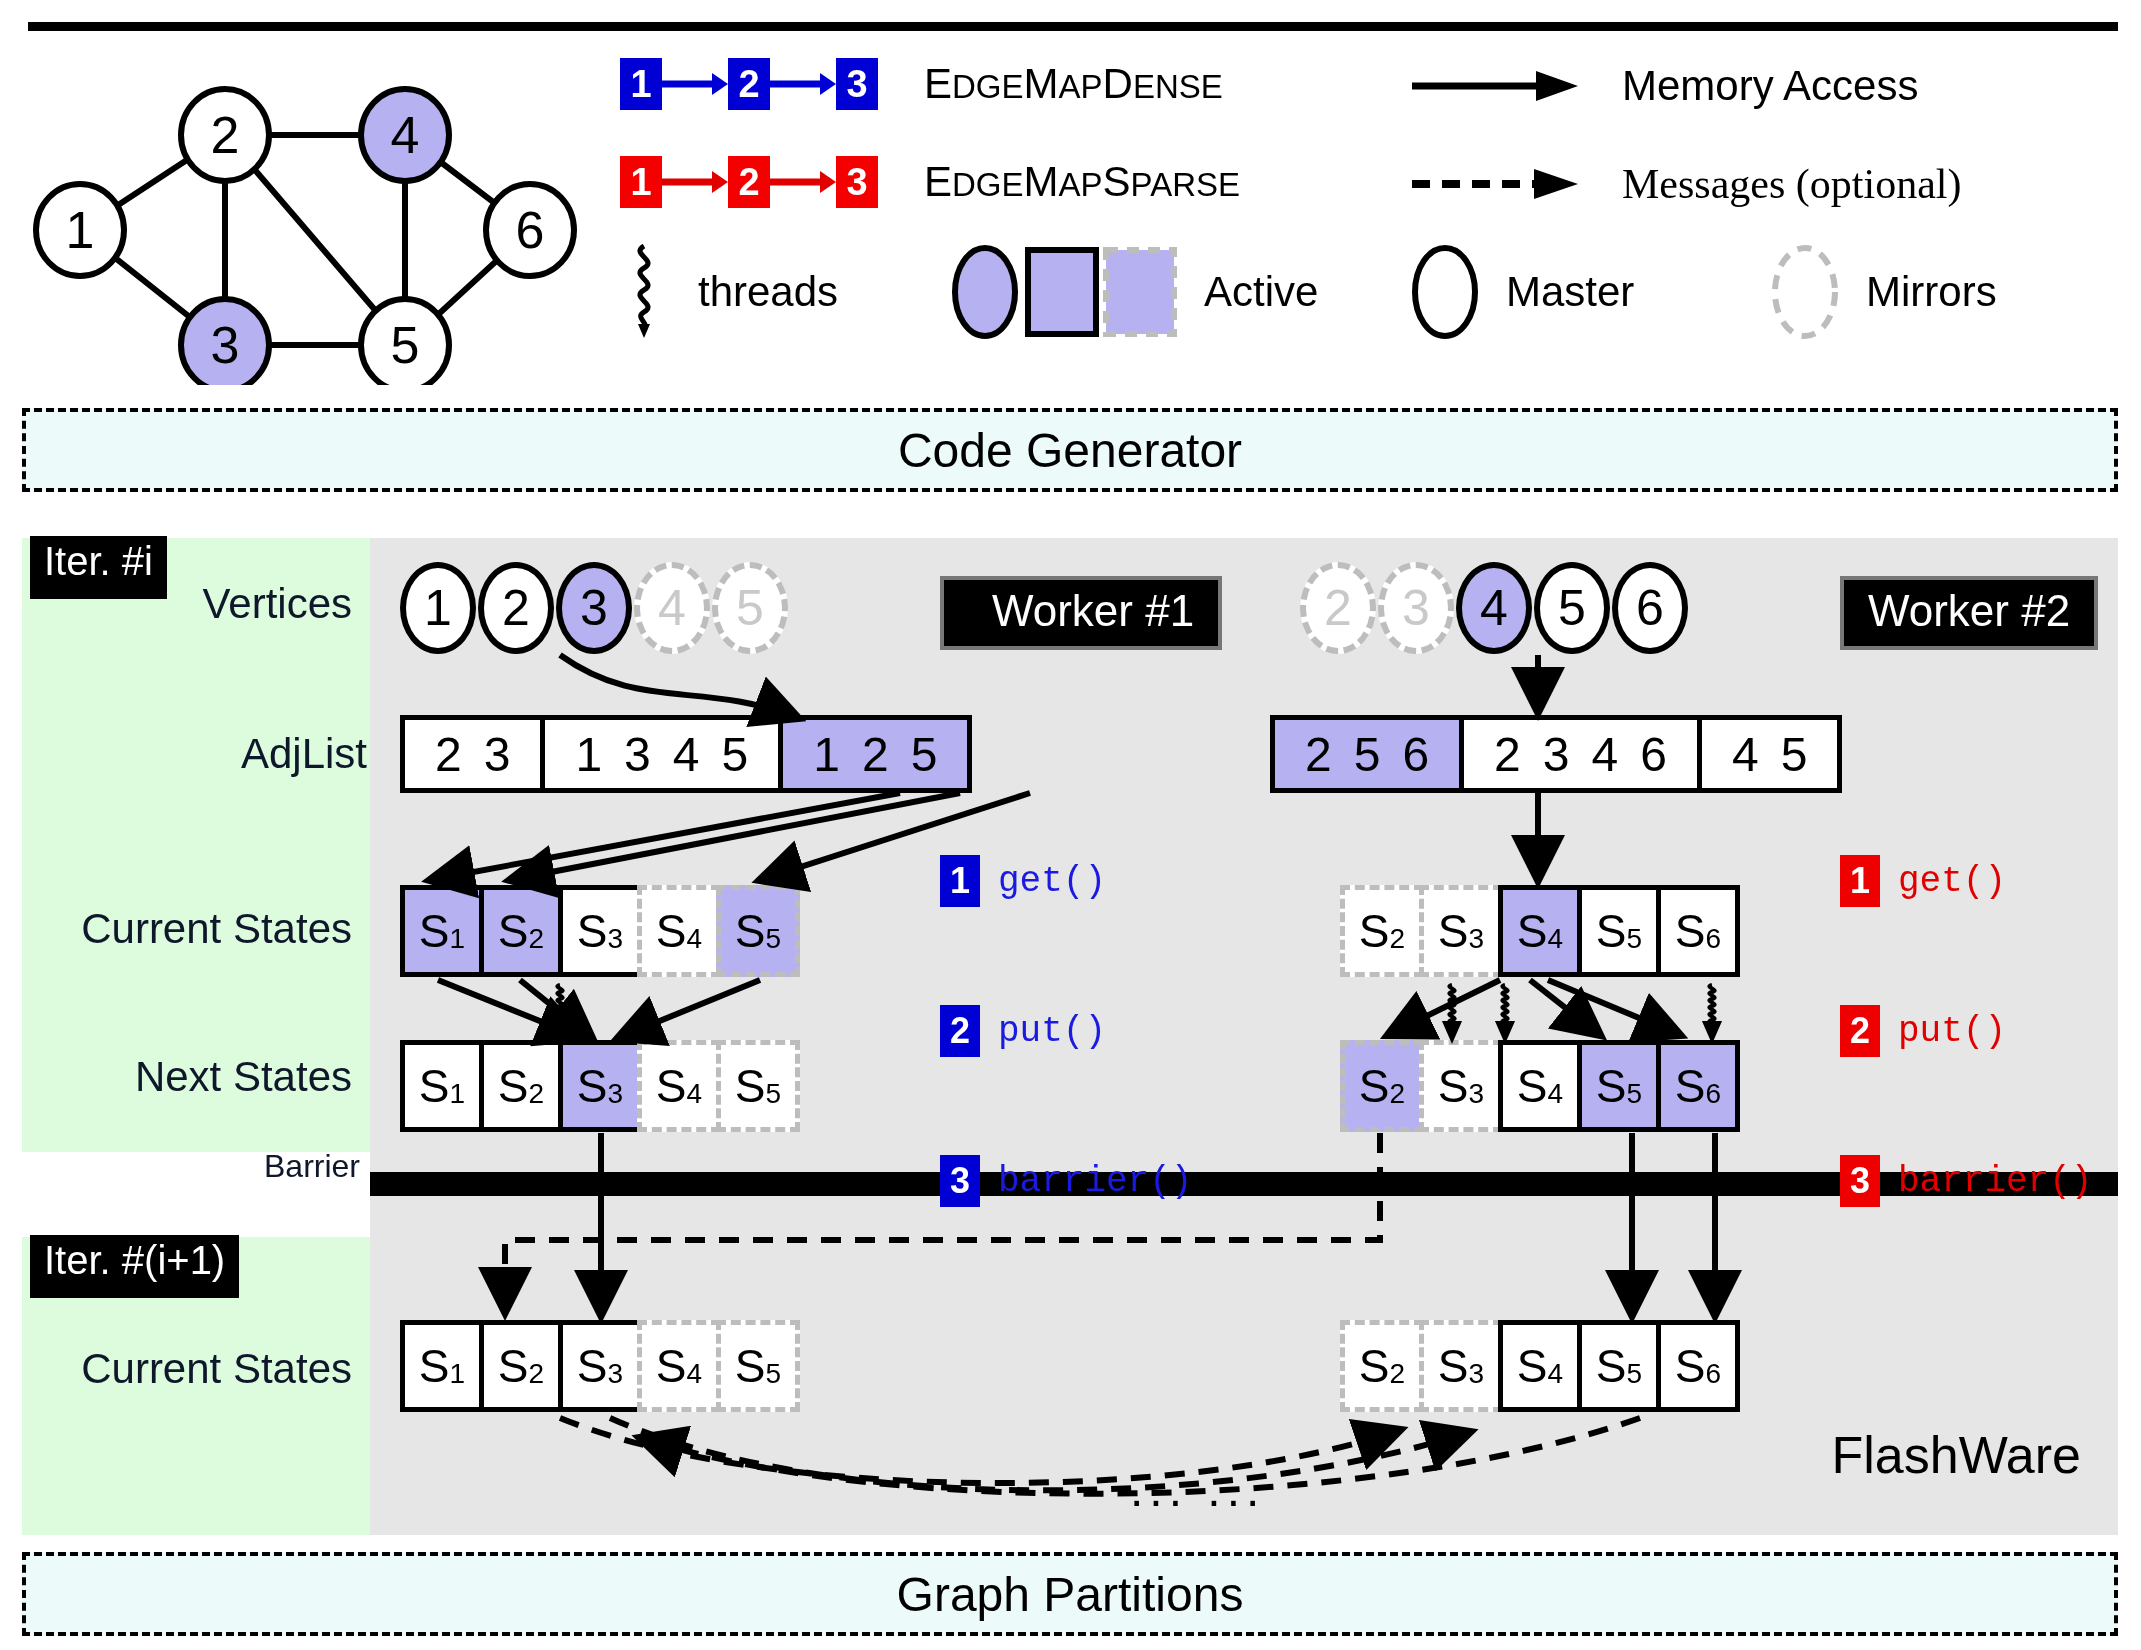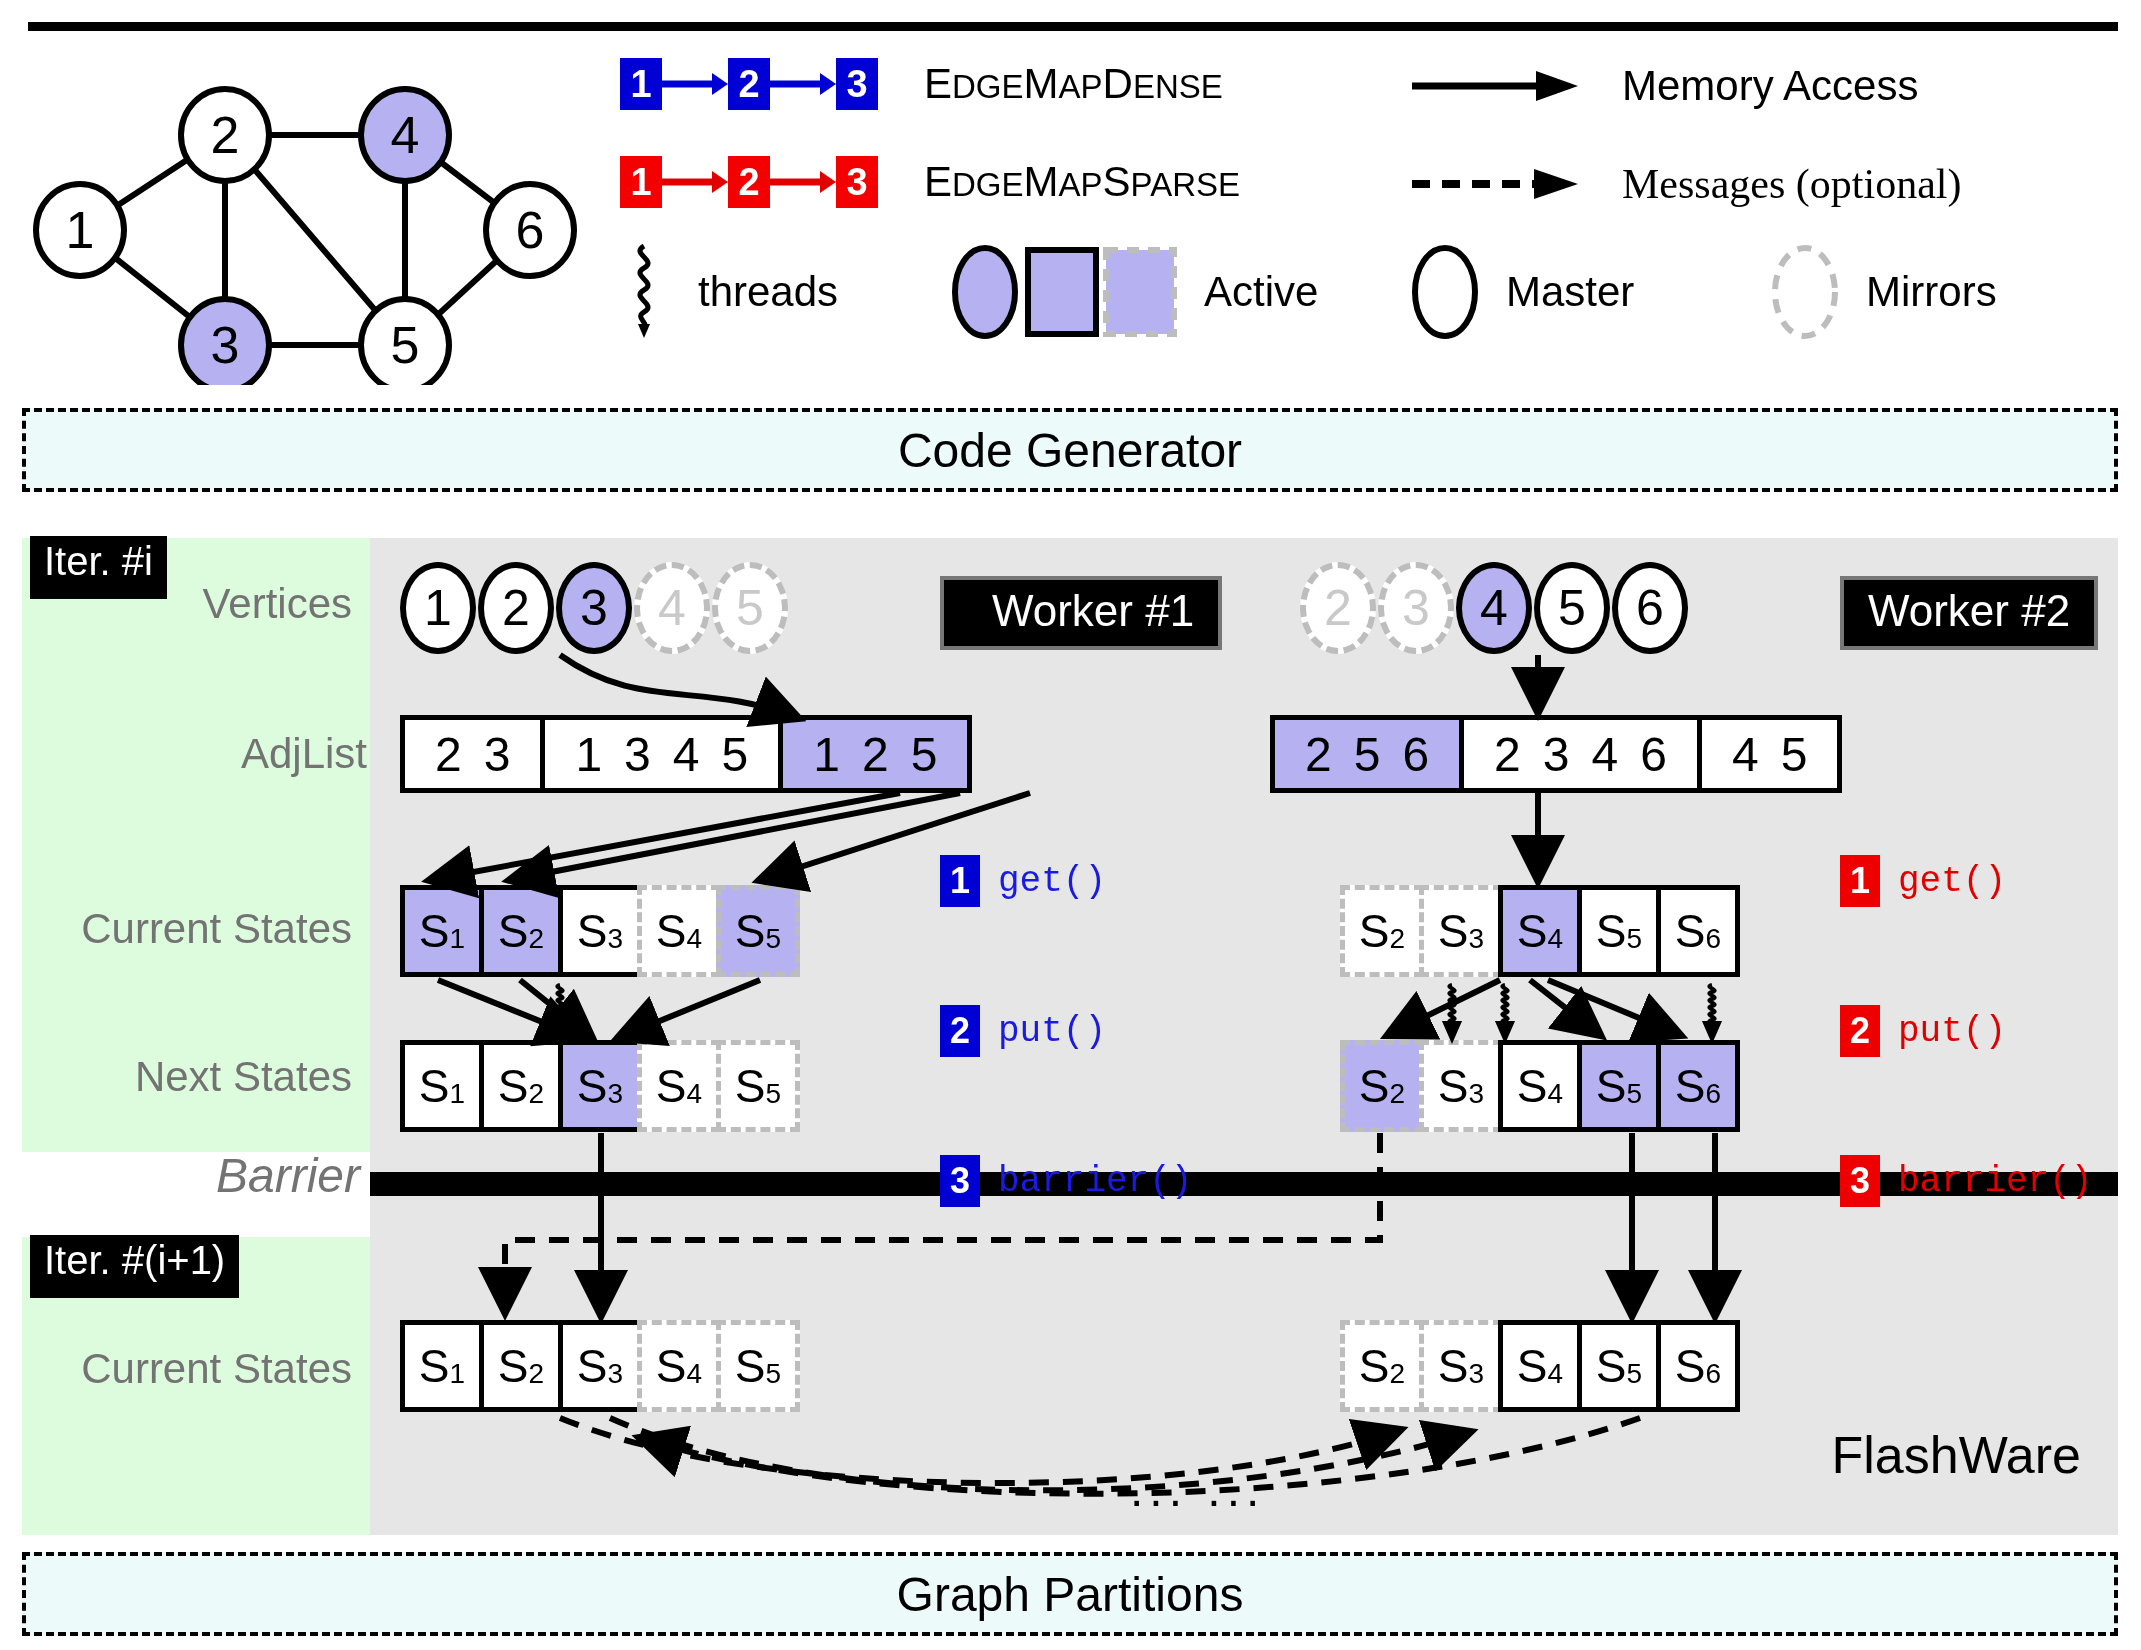--- a/index.html
+++ b/index.html
@@ -34,21 +34,21 @@
   #graph-partitions{left:22px;top:1552px;width:2096px;height:84px;}
   #gray-panel{left:370px;top:538px;width:1748px;height:997px;background:#e6e6e6;}
   #green-top{left:22px;top:538px;width:348px;height:614px;background:#ddfbdd;}
   #green-bot{left:22px;top:1237px;width:348px;height:298px;background:#ddfbdd;}
 
   .tagblk{position:absolute;background:#000;color:#fff;font-size:40px;
           padding:4px 14px 17px 14px;white-space:nowrap;line-height:1.05;}
   #tag-iter-i{left:30px;top:536px;}
   #tag-iter-i1{left:30px;top:1235px;}
 
-  .rowlabel{position:absolute;font-size:42px;color:#737373;white-space:nowrap;text-align:right;}
+  .rowlabel{position:absolute;font-size:42px;color:#0f172a;white-space:nowrap;text-align:right;}
 
   .wbadge{position:absolute;background:#000;color:#fff;font-size:44px;
           padding:6px 24px 10px 24px;border:4px solid #777;white-space:nowrap;}
 
   
   .vtx{position:absolute;width:76px;height:92px;border-radius:50%;
        border:6px solid #000;background:#fff;box-sizing:border-box;
        display:flex;align-items:center;justify-content:center;
        font-size:50px;color:#000;}
   .vtx.active{background:#b6b2f2;}
@@ -77,21 +77,21 @@
   .stepnum{width:40px;height:52px;display:flex;align-items:center;justify-content:center;
            color:#fff;font-size:36px;font-weight:bold;font-family:"Liberation Sans",sans-serif;}
   .stepnum.blue{background:#0000d4;}
   .stepnum.red{background:#ee0000;}
   .stepfn{font-family:"Liberation Mono","DejaVu Sans Mono",monospace;font-size:36px;font-weight:normal;}
   .stepfn.blue{color:#1a1ae0;}
   .stepfn.red{color:#e00000;}
 
   
   #barrier-bar{left:370px;top:1172px;width:1748px;height:24px;background:#000;}
-  #barrier-label{left:0px;top:1148px;width:360px;text-align:right;font-size:48px;font-style:italic;}
+  #barrier-label{left:0px;top:1148px;width:360px;text-align:right;font-size:32px;}
 
   #flashware{position:absolute;right:60px;top:1425px;font-size:52px;color:#000;}
   #dots{position:absolute;left:1130px;top:1462px;font-size:48px;color:#000;letter-spacing:6px;}
 
   
   #wires{position:absolute;left:0;top:0;width:2141px;height:1650px;pointer-events:none;}
 </style>
 </head>
 <body>
 

